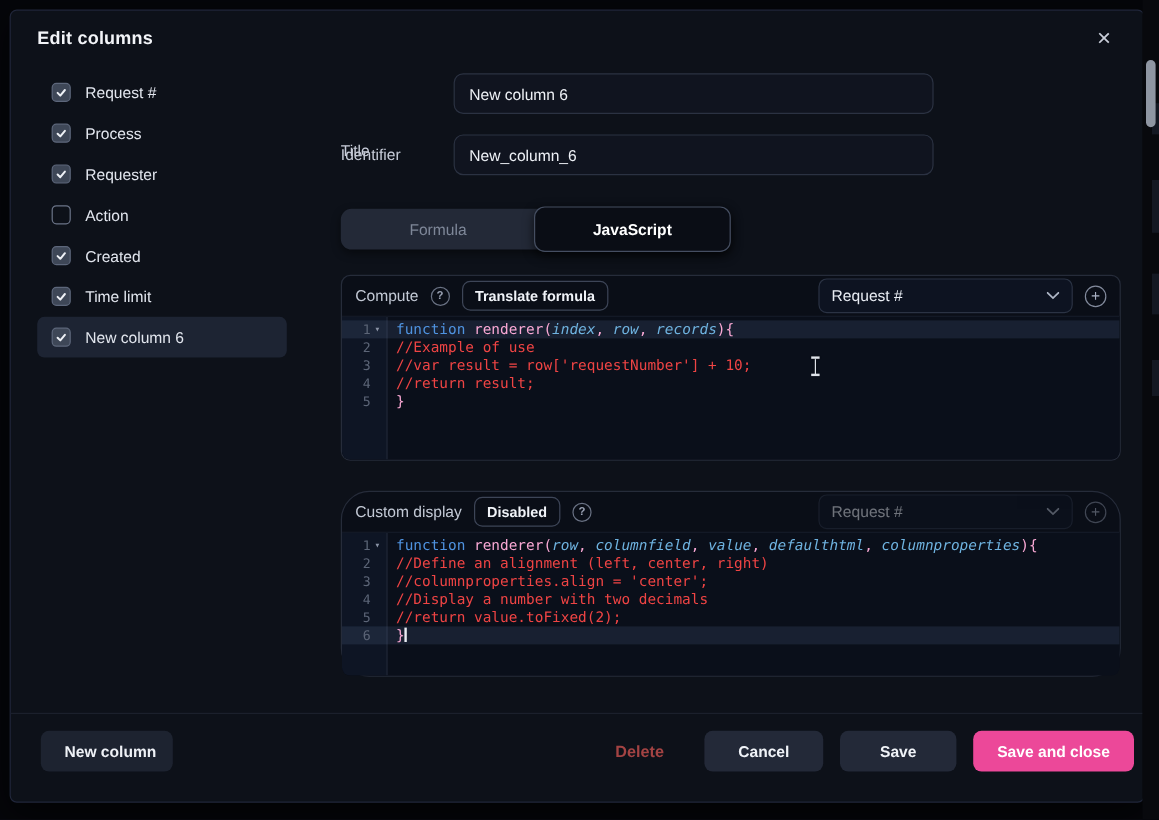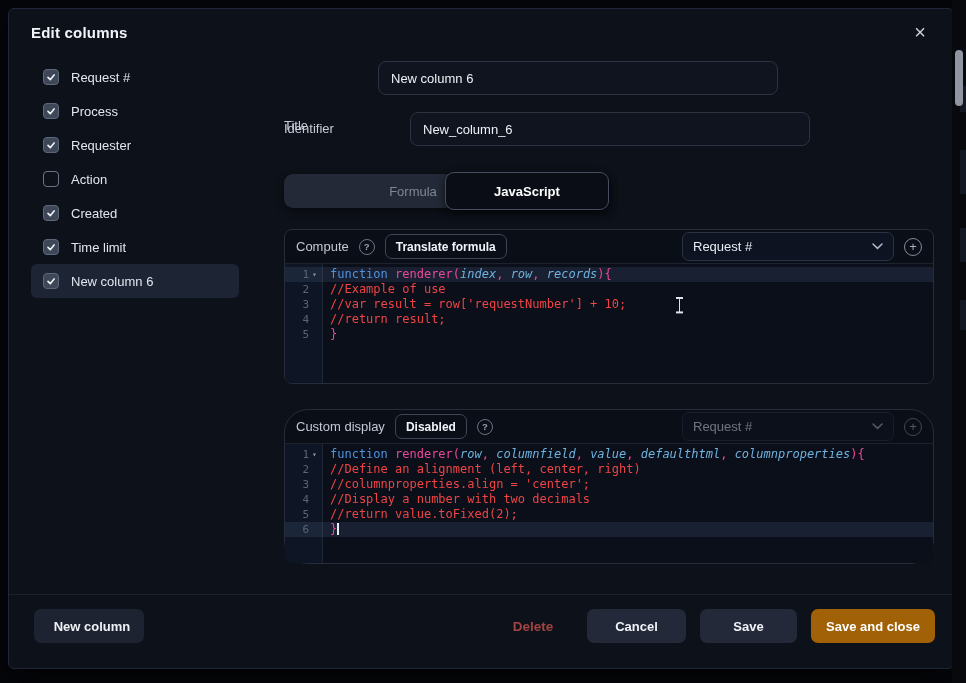--- a/index.html
+++ b/index.html
@@ -47,21 +47,21 @@
     font-family:"Liberation Sans", sans-serif;
   }
   
   .seg-control{
     position:absolute;left:275px;top:165px;width:325px;height:34px;
     background:#232937;border-radius:9px;box-shadow:0 3px 8px rgba(0,0,0,.45);
   }
   .seg-formula{
     position:absolute;left:0;top:0;bottom:0;width:162px;
     display:flex;align-items:center;justify-content:center;
-    font-size:13px;color:#7e8798;margin-left:48px;
+    font-size:13px;color:#7e8798;
   }
   .seg-js{
     position:absolute;right:0;top:-2px;bottom:-2px;width:164px;
     background:#0a0d15;border:1px solid #454e61;border-radius:9px;
     display:flex;align-items:center;justify-content:center;
     font-size:13px;font-weight:700;color:#ffffff;
     box-shadow:0 3px 9px rgba(0,0,0,.65);box-sizing:border-box;
   }
   
   .panel{
@@ -111,34 +111,34 @@
   }
   .code-lines{position:absolute;left:0;right:0;top:0;bottom:0;padding-top:3px;}
   .code-row{position:relative;height:15px;line-height:15px;white-space:pre;}
   .code-row.active{background:rgba(110,140,190,.14);}
   .ln{position:absolute;left:0;width:24px;text-align:right;color:#5c6577;font-size:11px;}
   .fold{position:absolute;left:27px;top:0;color:#8a93a5;font-size:8px;}
   .code-content{position:absolute;left:45px;top:0;}
   .tok-kw{color:#4f93e0;}
   .tok-param{color:#6fb3e0;font-style:italic;}
   .tok-comment{color:#ef4444;}
-  .tok-plain{color:#ec4899;}
+  .tok-plain{color:#f9a8d4;}
   .caret{display:inline-block;width:1.5px;height:12px;background:#e8ecf3;vertical-align:-2px;}
   
   .footer-divider{position:absolute;left:0;right:0;top:585px;height:0;border-top:1px solid #1b202c;}
   .btn{
     position:absolute;top:600px;height:34px;border-radius:7px;border:none;
     font-size:13px;font-weight:700;font-family:inherit;
     display:flex;align-items:center;justify-content:center;box-sizing:border-box;
   }
   #btn-new-column{left:25px;width:110px;background:#1d2330;color:#eef1f6;padding-left:12px;}
   #btn-delete{left:484px;width:80px;background:transparent;color:#a34343;font-weight:600;font-size:13.5px;}
   #btn-cancel{left:578px;width:99px;background:#232938;color:#f0f3f8;}
   #btn-save{left:691px;width:97px;background:#232938;color:#f0f3f8;}
-  #btn-save-close{left:802px;width:124px;background:#a16207;color:#ffffff;}
+  #btn-save-close{left:802px;width:134px;background:#ec4899;color:#ffffff;}
   
   .scroll-track{position:absolute;right:0;top:0;width:14px;height:683px;background:#08090d;}
   .edge-frag{position:absolute;right:0;width:6px;background:#141822;}
   .scroll-thumb{position:absolute;right:3px;top:50px;width:8px;height:56px;border-radius:4px;background:#8f96a2;}
   
   .ibeam{position:absolute;left:675px;top:297px;width:9px;height:16px;z-index:50;}
   .ibeam::before{
     content:"";position:absolute;left:3.6px;top:1px;bottom:1px;width:1.6px;
     background:#dfe3ea;box-shadow:0 0 1px rgba(0,0,0,.9);
   }
@@ -207,21 +207,21 @@
           </svg>
         </span>
         <span class="col-label">New column 6</span>
       </div>
     </div>
 
   <div class="field-label" style="top:61px;margin-top:48px;">Title</div>
   <input class="text-input" style="top: 52px;" readonly="" value="New column 6">
 
   <div class="field-label" style="top:112px;">Identifier</div>
-  <input class="text-input" style="top: 103px; margin-left: 32px;" readonly="" value="New_column_6">
+  <input class="text-input" style="top: 103px;" readonly="" value="New_column_6">
 
   <div class="seg-control">
     <div class="seg-formula">Formula</div>
     <div class="seg-js">JavaScript</div>
   </div>
 
   <div class="panel" id="compute-panel">
     <div class="panel-header">
       <span class="panel-title">Compute</span>
       <span class="help-circle">?</span>

